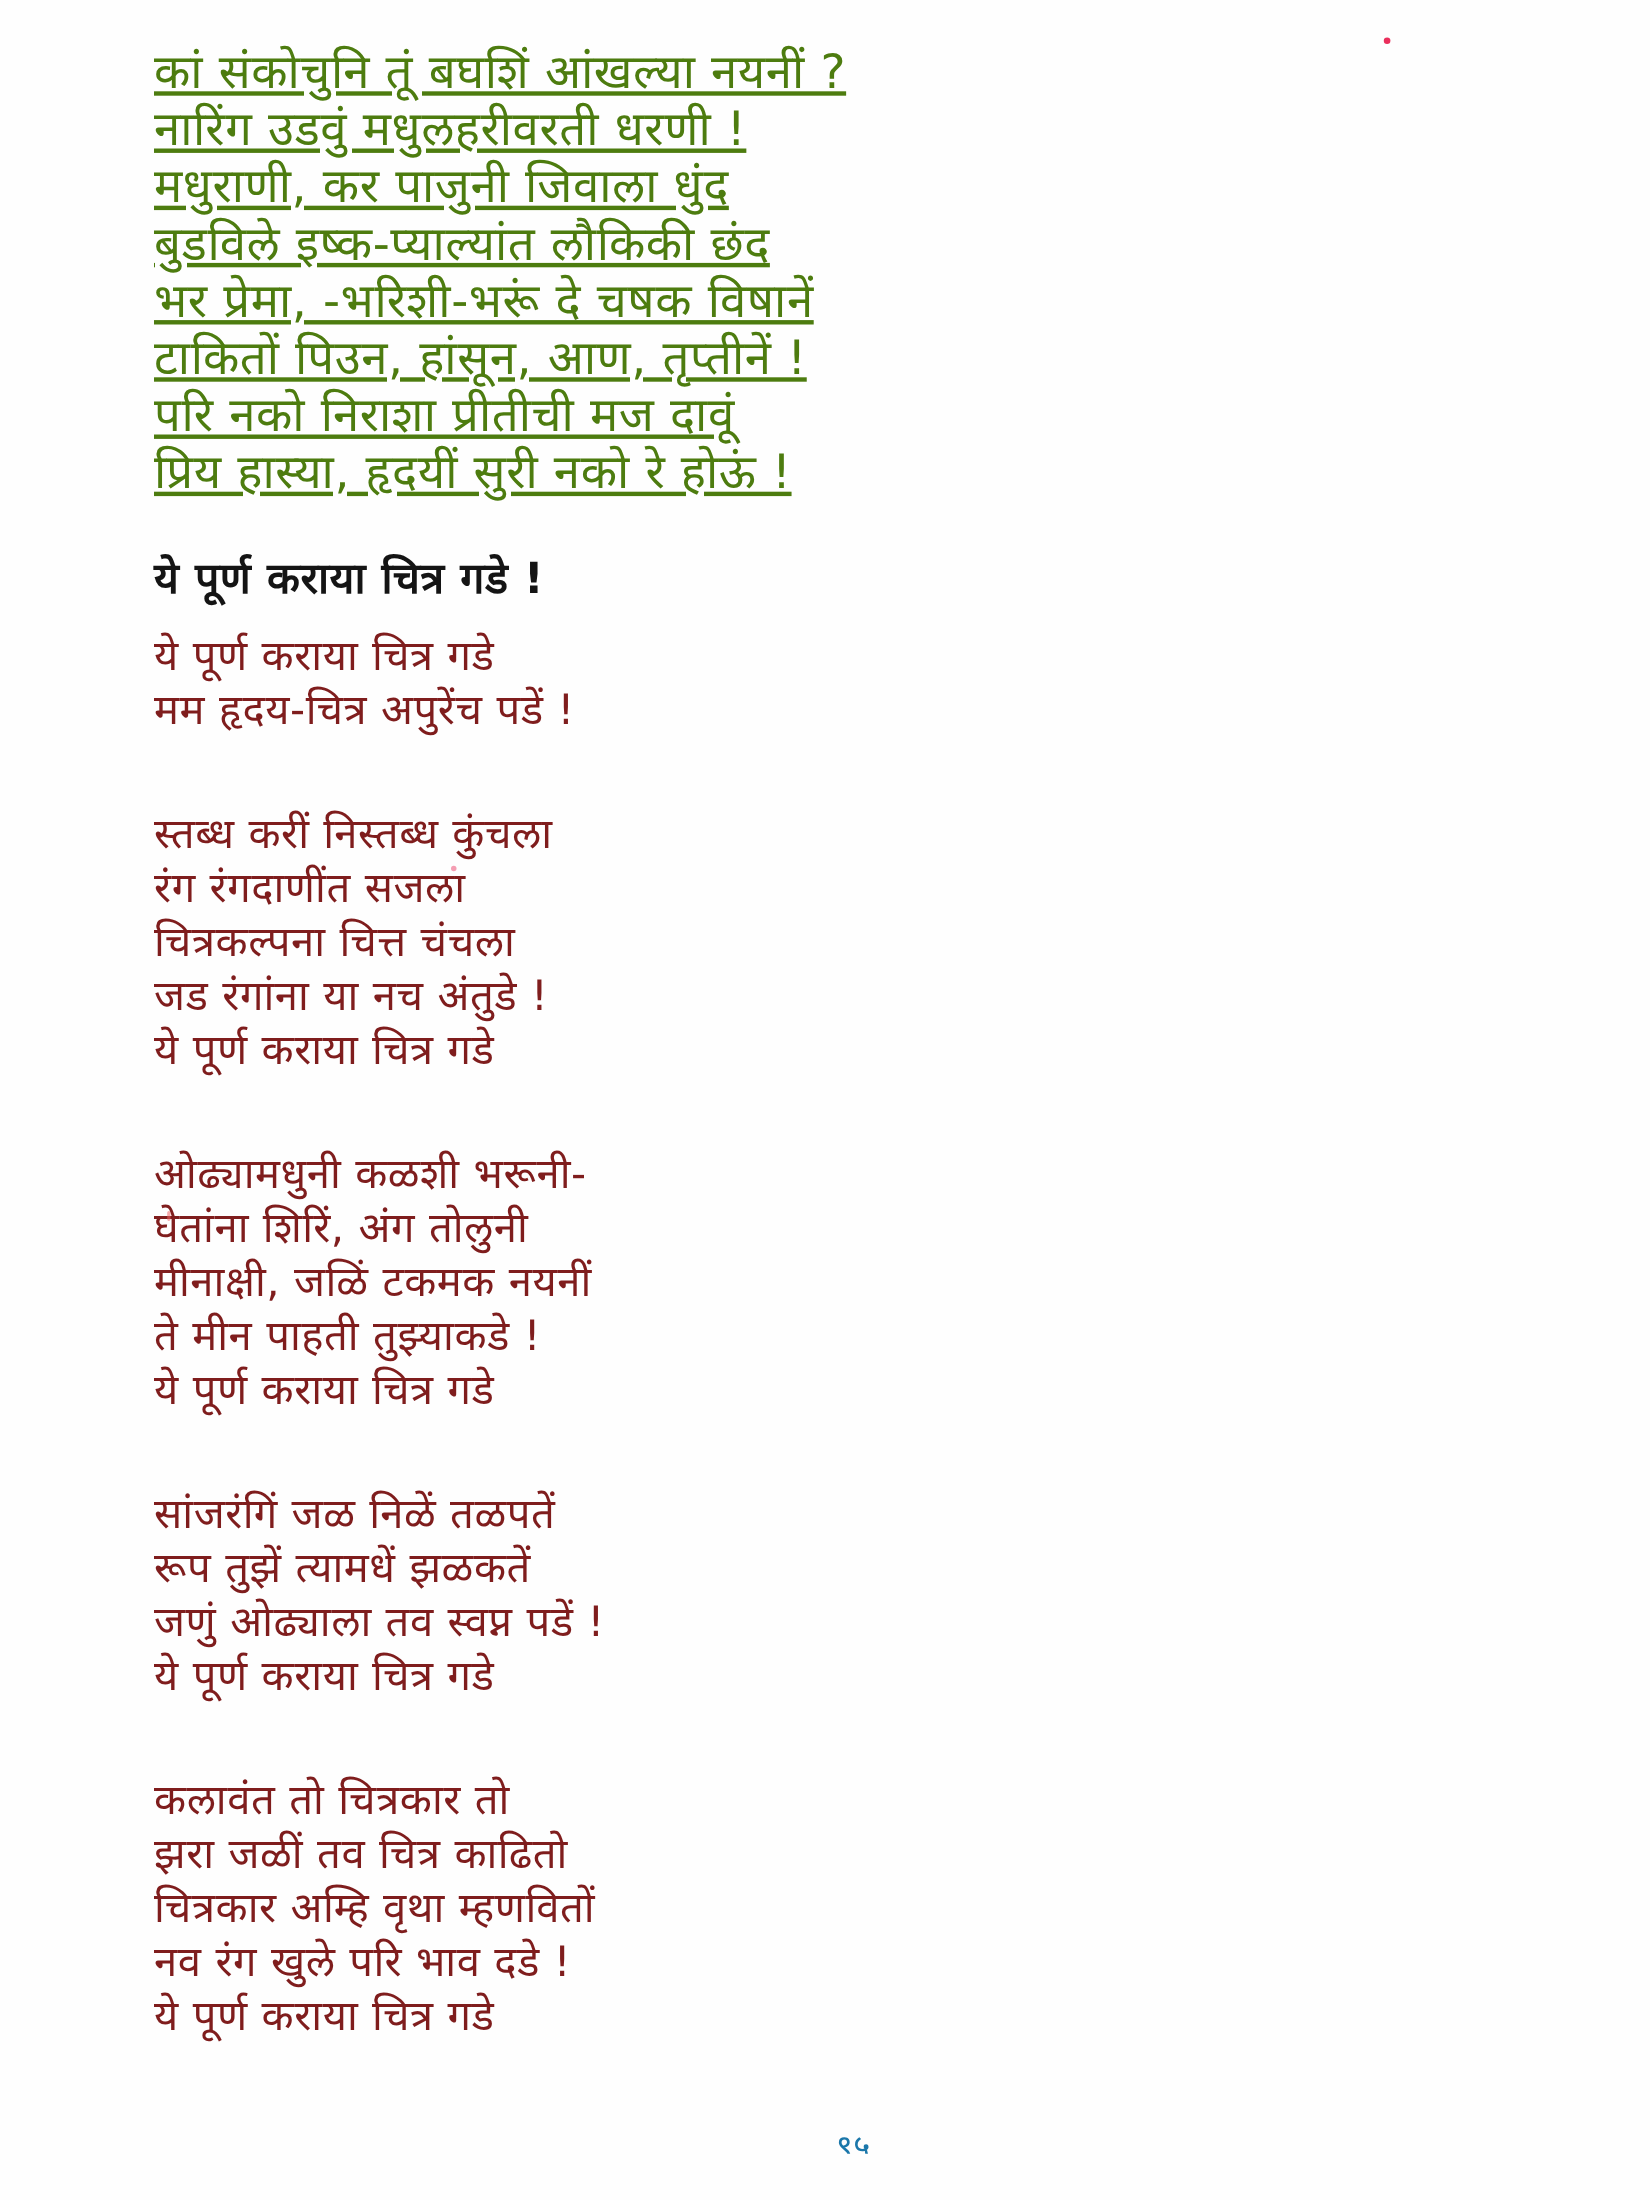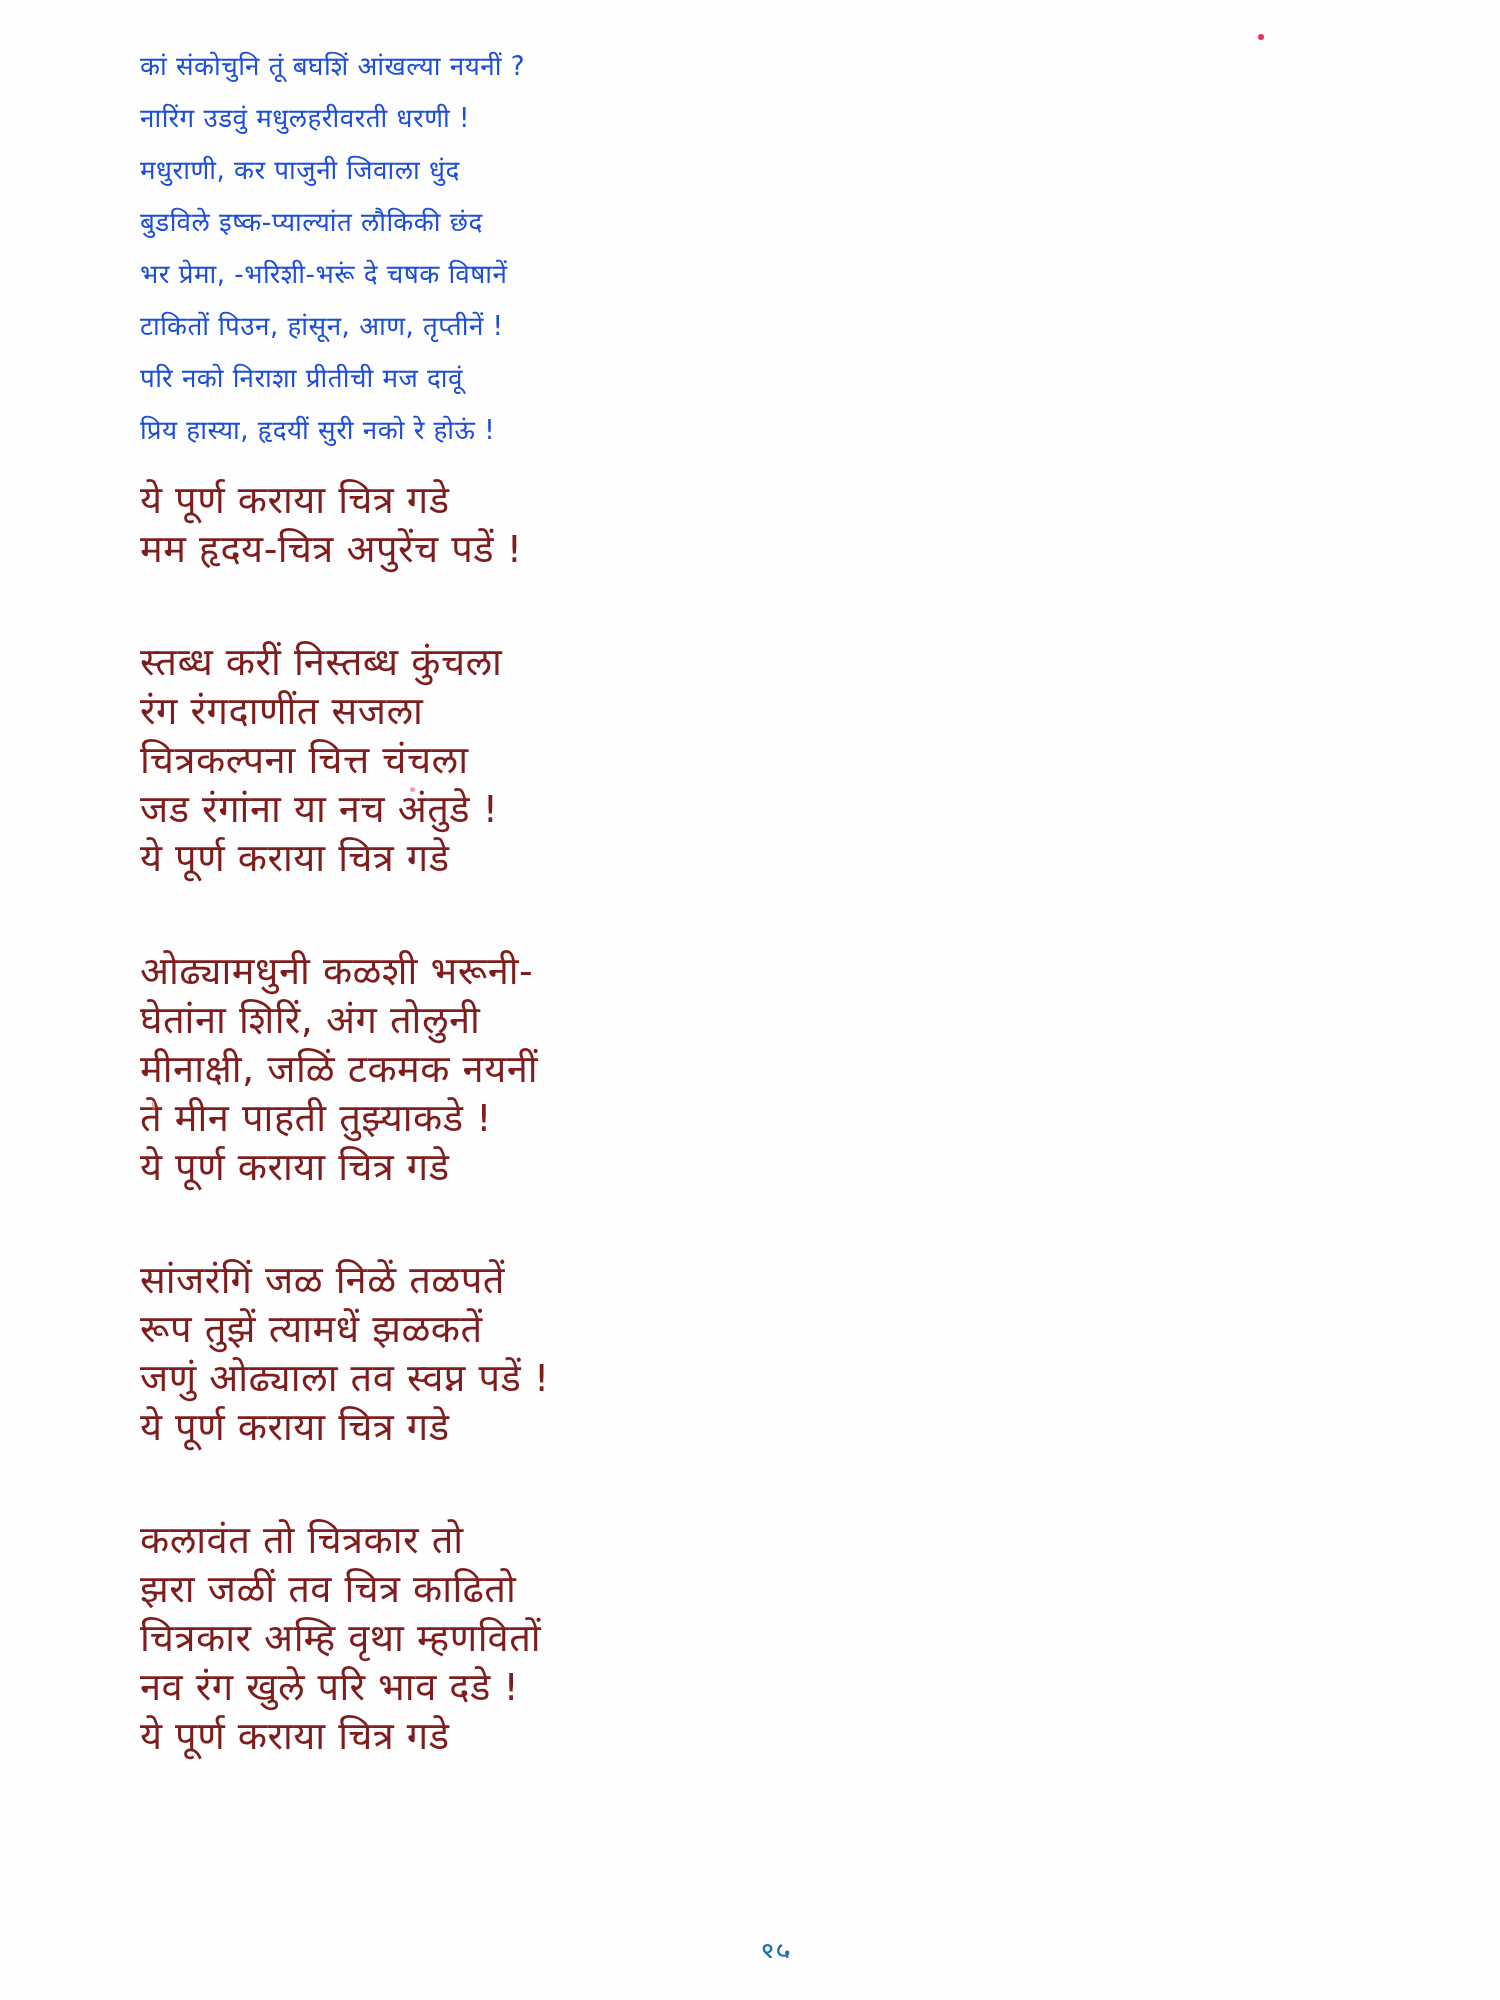--- a/index.html
+++ b/index.html
@@ -14,24 +14,25 @@
     font-family: "DejaVu Sans", "Liberation Sans", sans-serif;
     color: #1f1f1f;
   }
   .content {
     position: absolute;
     left: 140px;
     top: 40px;
     width: 1200px;
   }
   .intro .line {
-    font-size: 26px;
+    font-size: 43px;
     line-height: 52px;
     letter-spacing: 0.5px;
-    color: #1d4ed8;
+    color: #4d7c0f;
+    text-decoration: underline;
   }
   .poem-title {
     margin-top: 46px;
     font-size: 39px;
     line-height: 50px;
     font-weight: bold;
     color: #141414;
     letter-spacing: 0.5px;
   }
   .stanza { margin-top: 64px; }
@@ -83,20 +84,21 @@
       <div class="line">कां संकोचुनि तूं बघशिं आंखल्या नयनीं ?</div>
       <div class="line">नारिंग उडवुं मधुलहरीवरती धरणी !</div>
       <div class="line">मधुराणी, कर पाजुनी जिवाला धुंद</div>
       <div class="line">बुडविले इष्क-प्याल्यांत लौकिकी छंद</div>
       <div class="line">भर प्रेमा, -भरिशी-भरूं दे चषक विषानें</div>
       <div class="line">टाकितों पिउन, हांसून, आण, तृप्तीनें !</div>
       <div class="line">परि नको निराशा प्रीतीची मज दावूं</div>
       <div class="line">प्रिय हास्या, हृदयीं सुरी नको रे होऊं !</div>
     </div>
 
+    <h1 class="poem-title">ये पूर्ण कराया चित्र गडे !</h1>
 
     <div class="stanza first">
       <div class="line">ये पूर्ण कराया चित्र गडे</div>
       <div class="line">मम हृदय-चित्र अपुरेंच पडें !</div>
     </div>
 
     <div class="stanza">
       <div class="line">स्तब्ध करीं निस्तब्ध कुंचला</div>
       <div class="line">रंग रंगदाणींत सजला</div>
       <div class="line">चित्रकल्पना चित्त चंचला</div>

